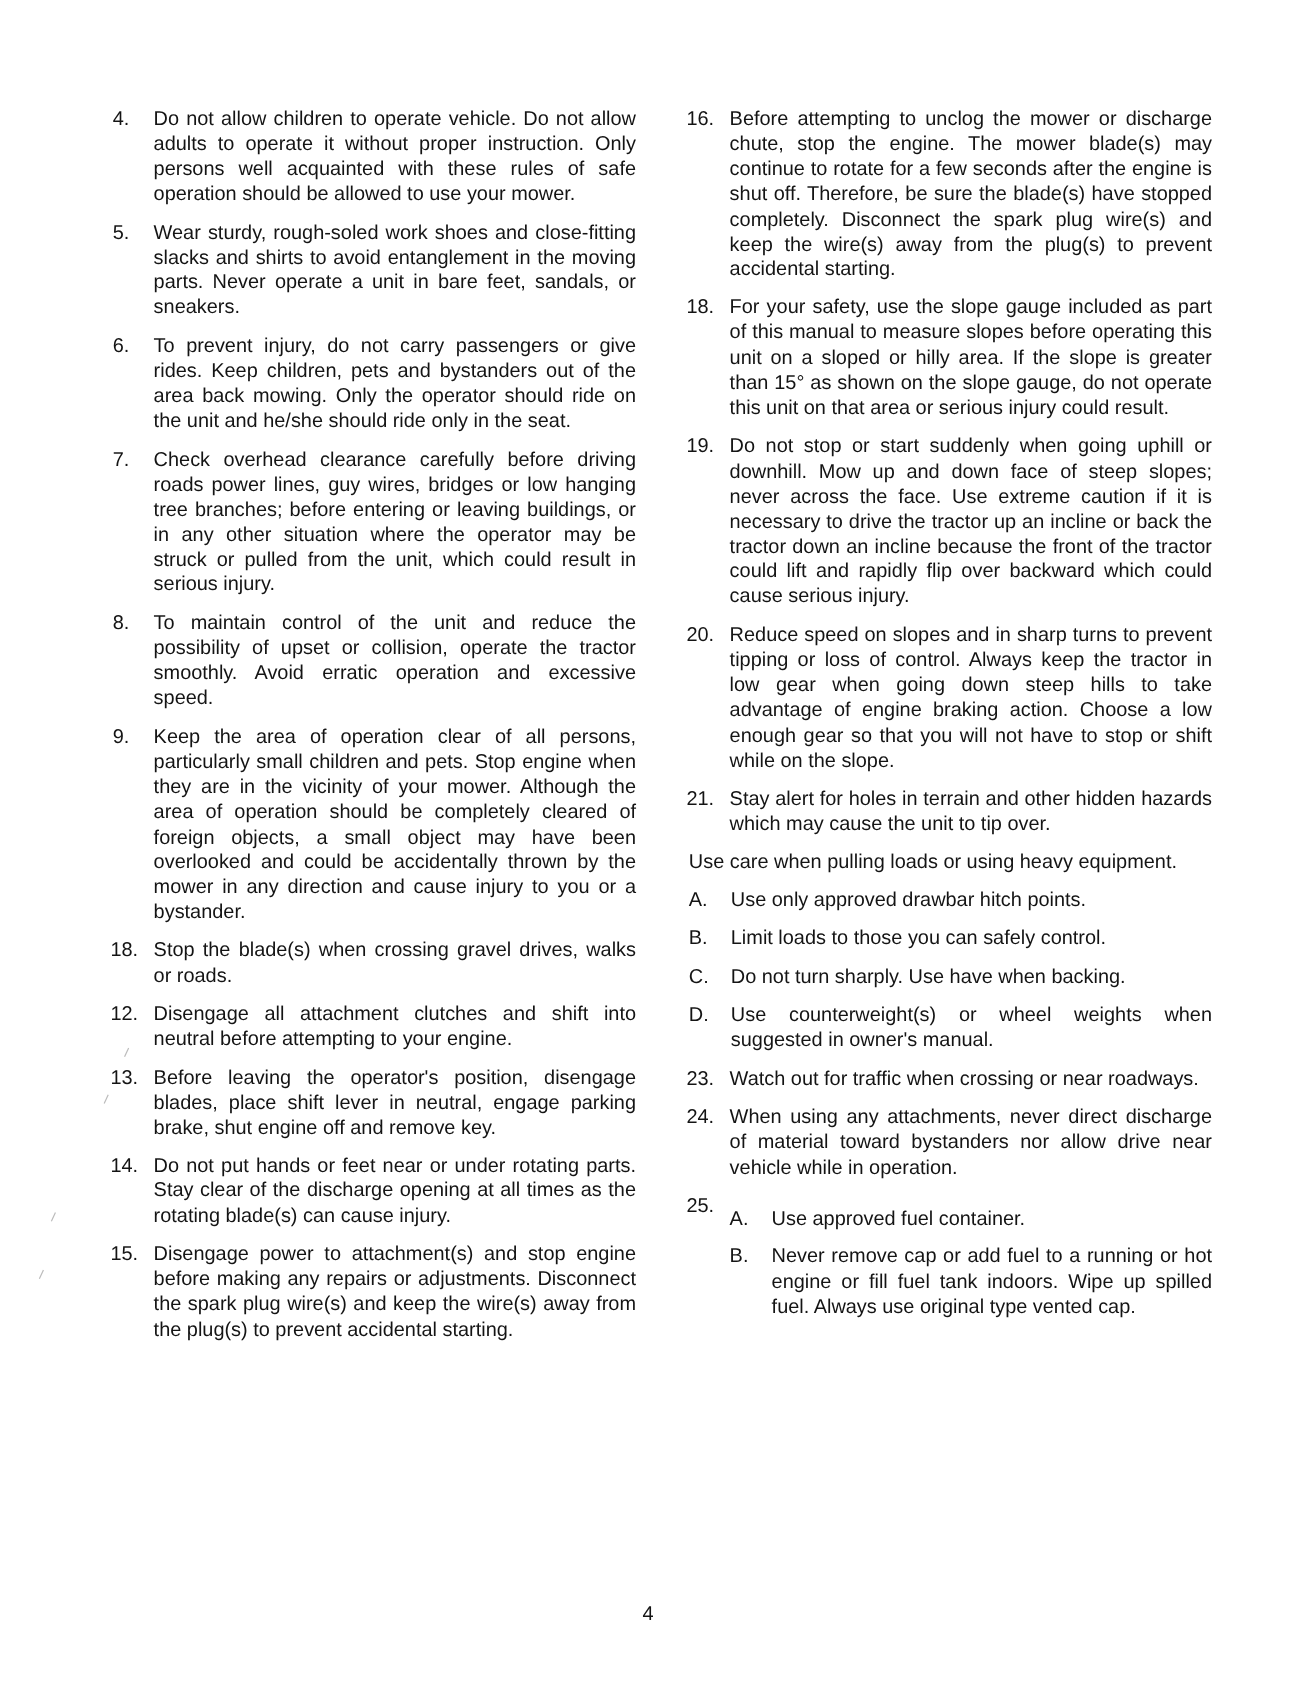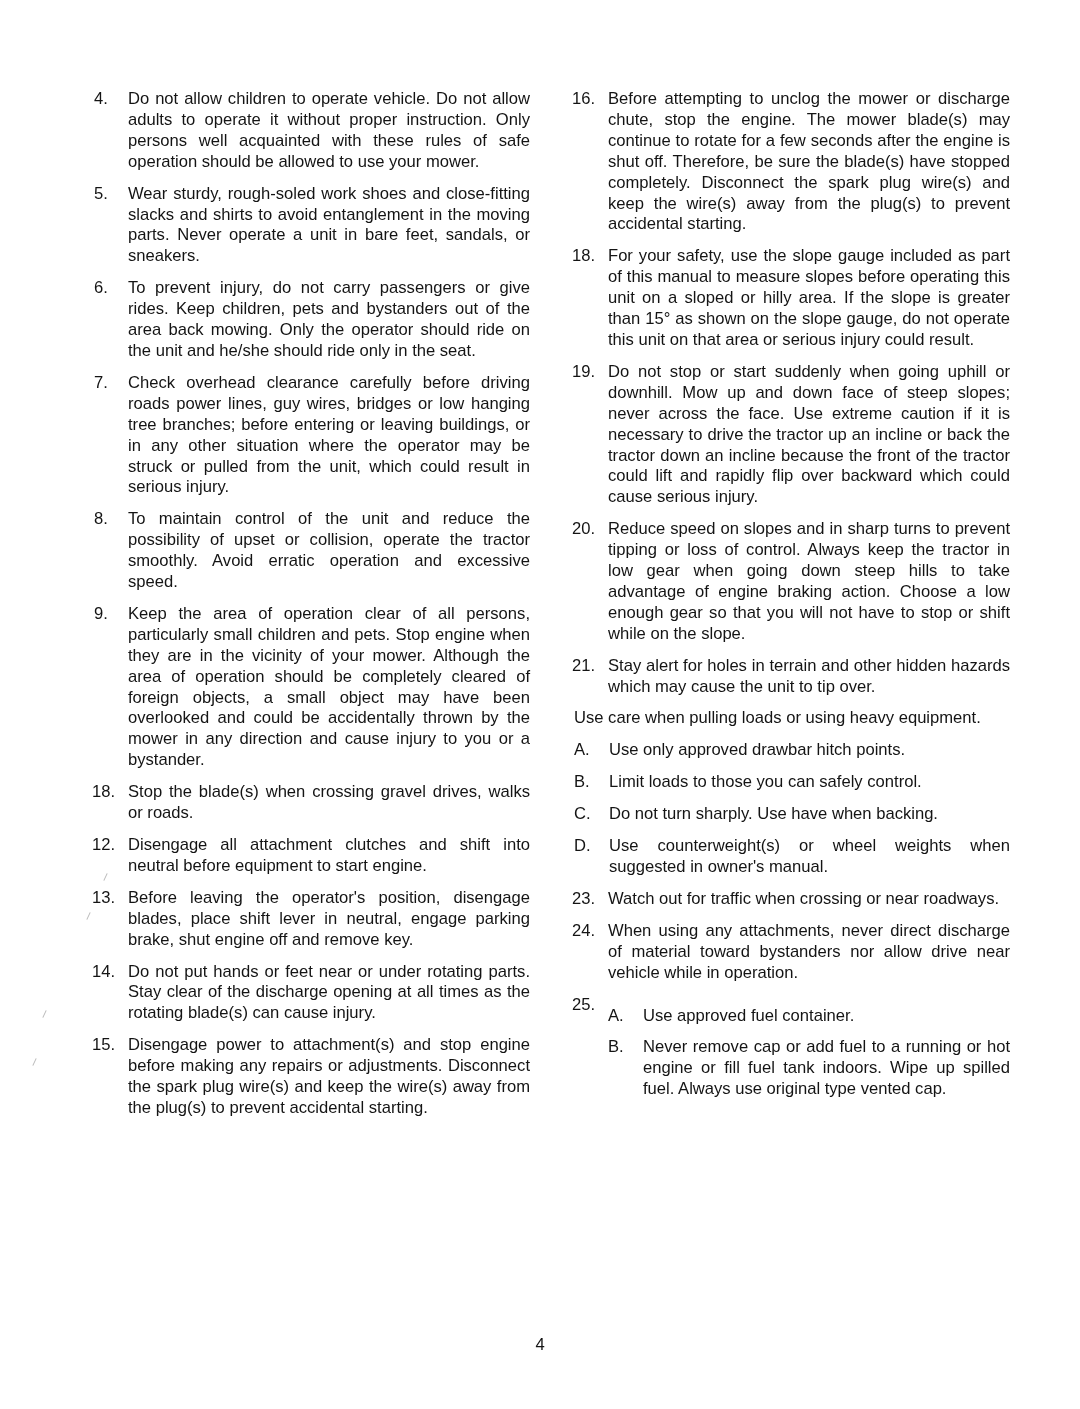--- a/index.html
+++ b/index.html
@@ -47,21 +47,21 @@
   <div class="item">
       <span class="num">9.</span>
       <span class="text">Keep the area of operation clear of all persons, particularly small children and pets.  Stop engine when they are in the vicinity of your mower. Although the area of operation should be completely cleared of foreign objects, a small object may have been overlooked and could be accidentally thrown by the mower in any direction and cause injury to you or a bystander.</span>
     </div>
   <div class="item">
       <span class="num wide">18.</span>
       <span class="text">Stop the blade(s) when crossing gravel drives, walks or roads.</span>
     </div>
   <div class="item">
       <span class="num wide">12.</span>
-      <span class="text">Disengage all attachment clutches and shift into neutral before equipment to start engine.</span>
+      <span class="text">Disengage all attachment clutches and shift into neutral before attempting to your engine.</span>
     </div>
   <div class="item">
       <span class="num wide">13.</span>
       <span class="text">Before leaving the operator's position, disengage blades, place shift lever in neutral, engage parking brake, shut engine off and remove key.</span>
     </div>
   <div class="item">
       <span class="num wide">14.</span>
       <span class="text">Do not put hands or feet near or under rotating parts. Stay clear of the discharge opening at all times as the rotating blade(s) can cause injury.</span>
     </div>
   <div class="item">

